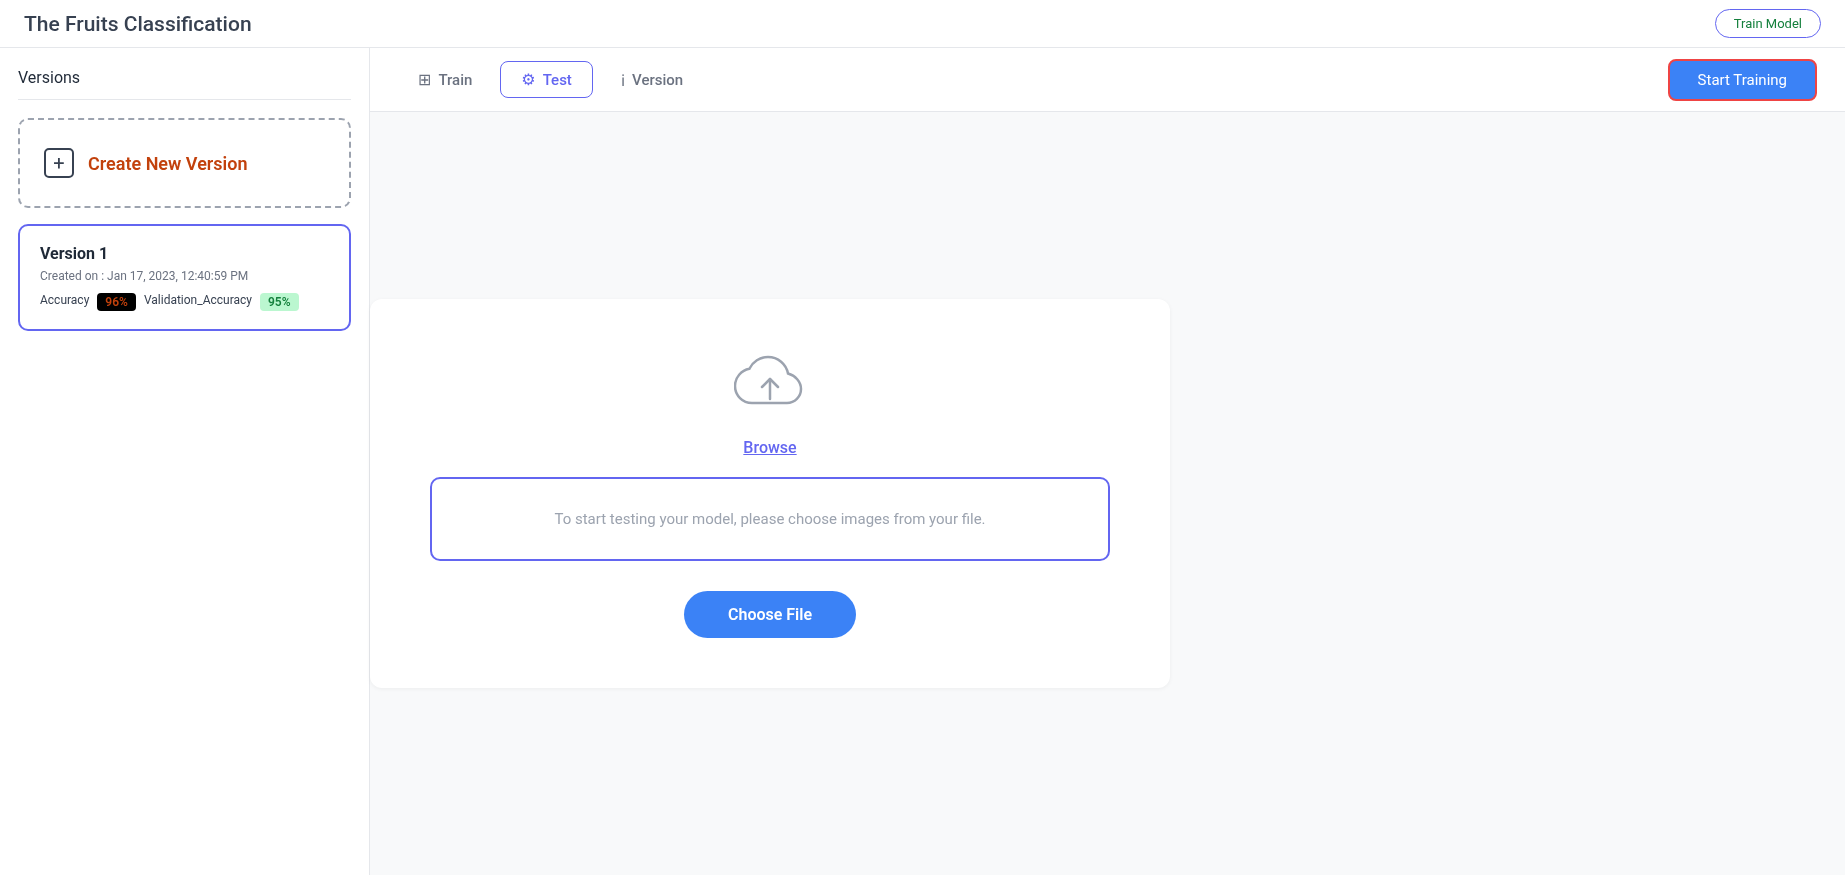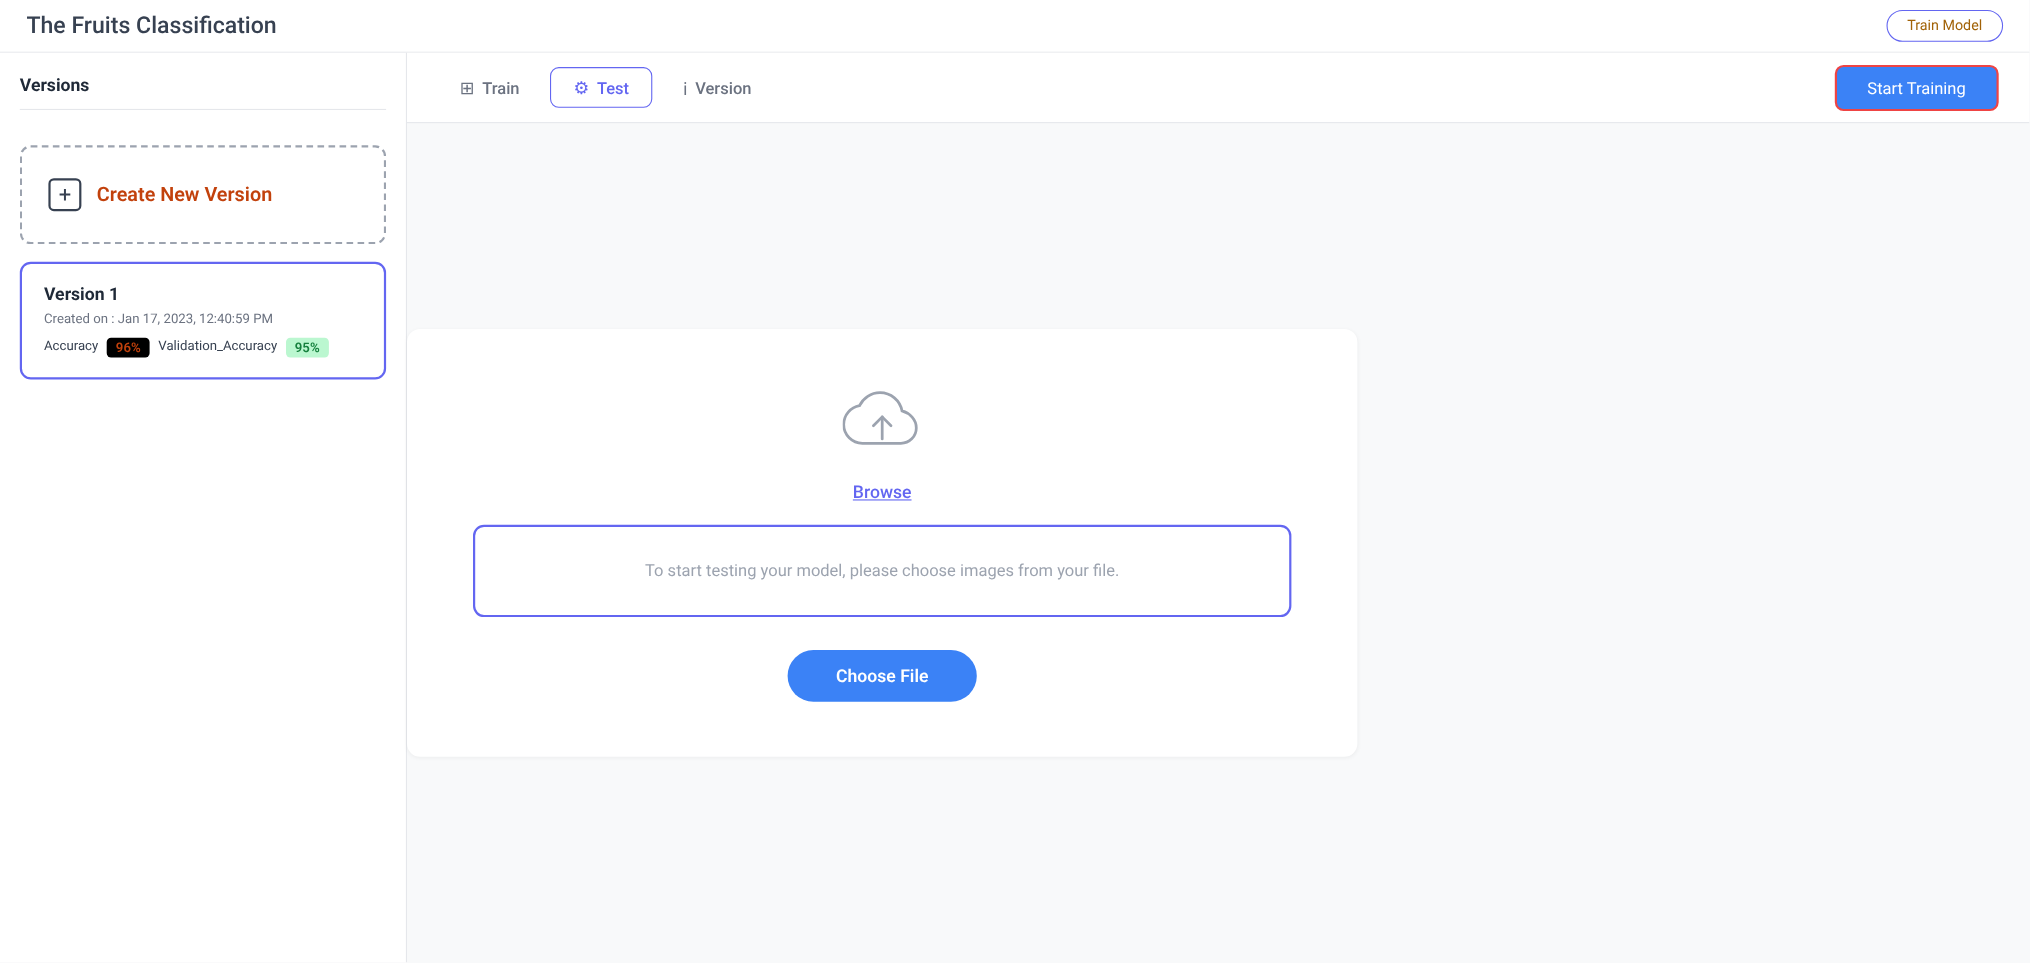--- a/index.html
+++ b/index.html
@@ -29,21 +29,21 @@
 
     .header-title {
       font-size: 21px;
       color: #374151;
       font-weight: 500;
     }
 
     .train-model-btn {
       border: 1.5px solid #6366f1;
       background: transparent;
-      color: #a16207;
+      color: #15803d;
       border-radius: 20px;
       padding: 6px 18px;
       font-size: 13px;
       cursor: pointer;
     }
 
     
     .main-layout {
       display: flex;
       height: calc(875px - 48px);
@@ -53,23 +53,23 @@
     .sidebar {
       width: 370px;
       min-width: 370px;
       background: #fff;
       border-right: 1px solid #e5e7eb;
       padding: 20px 18px;
     }
 
     .sidebar-title {
       font-size: 16px;
-      font-weight: 700;
+      font-weight: 400;
       color: #1f2937;
-      margin-bottom: 32px;
+      margin-bottom: 18px;
       padding-bottom: 12px;
       border-bottom: 1px solid #e5e7eb;
     }
 
     .create-new-version-card {
       border: 2px dashed #9ca3af;
       border-radius: 10px;
       padding: 28px 24px;
       display: flex;
       align-items: center;
@@ -243,21 +243,21 @@
     }
 
     .drop-zone {
       border: 2px solid #6366f1;
       border-radius: 10px;
       padding: 28px 60px;
       text-align: center;
       color: #9ca3af;
       font-size: 15px;
       line-height: 1.6;
-      width: 744px;
+      width: 680px;
     }
 
     .choose-file-btn {
       background: #3b82f6;
       color: #fff;
       border: none;
       border-radius: 24px;
       padding: 14px 44px;
       font-size: 16px;
       font-weight: 600;

